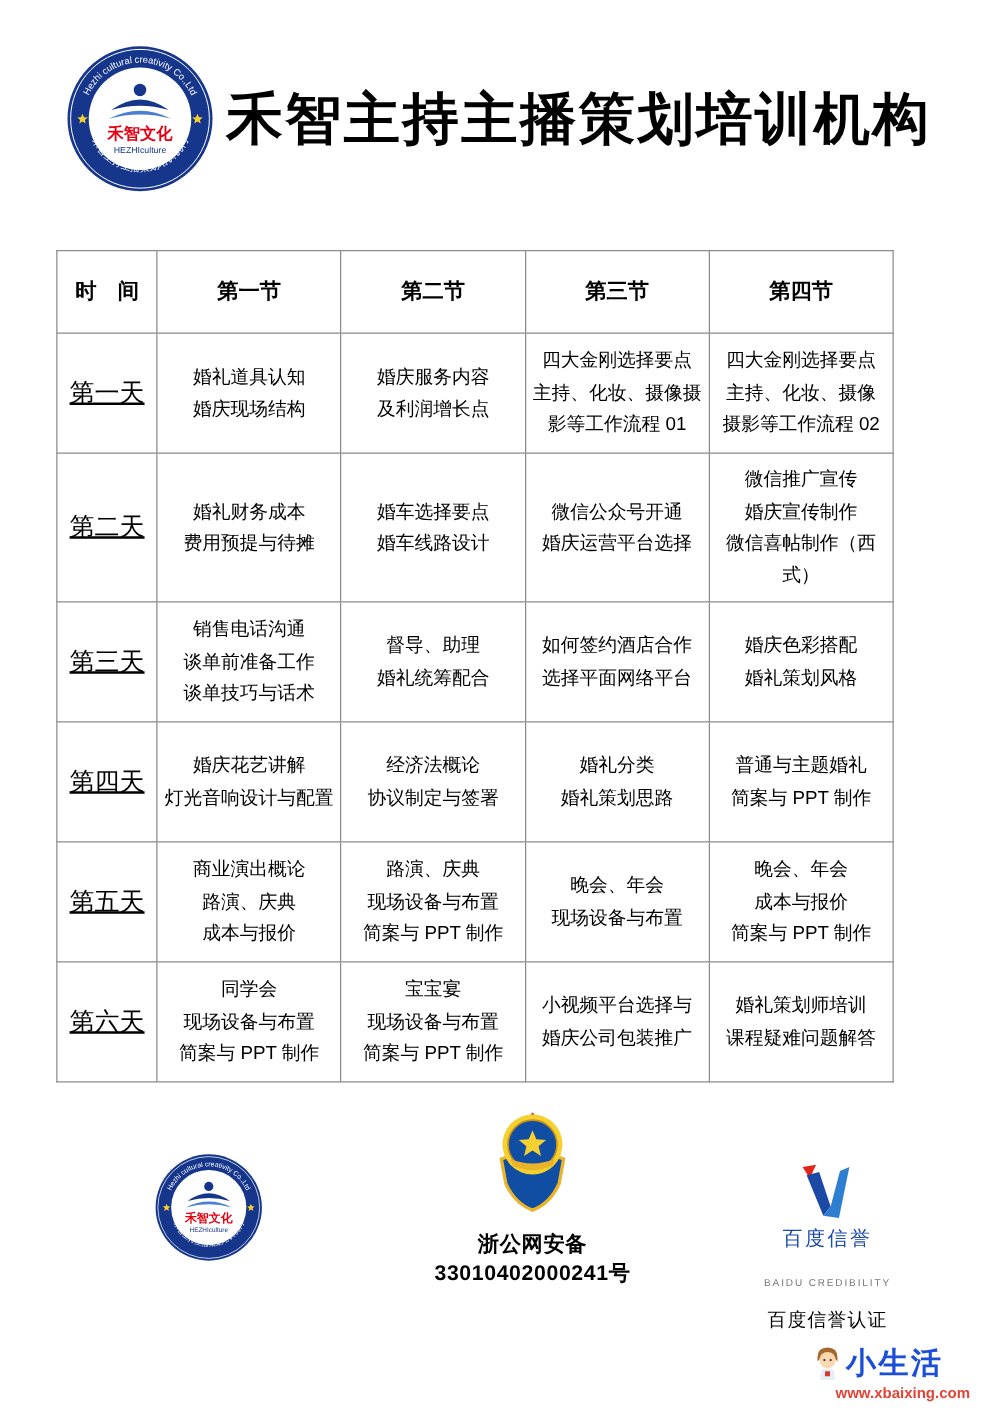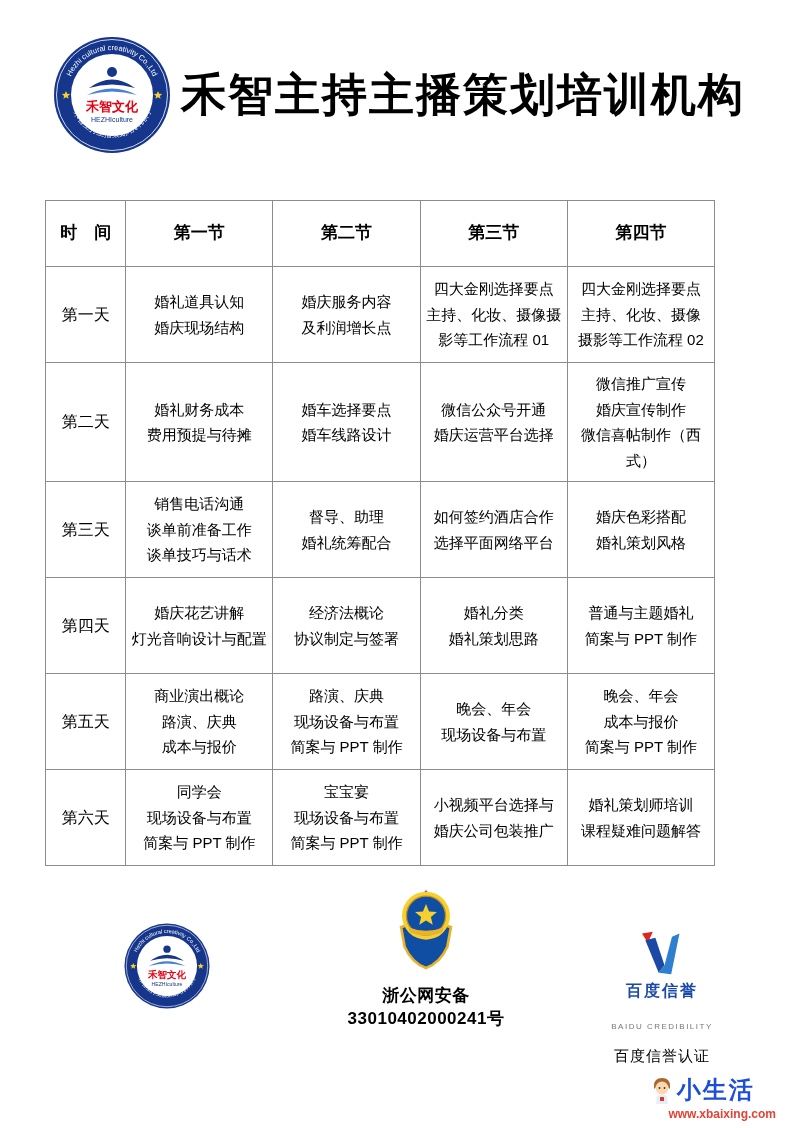--- a/index.html
+++ b/index.html
@@ -24,37 +24,37 @@
   .course-table {
     position:absolute; left:45px; top:200px; width:670px;
     border-collapse:collapse; table-layout:fixed;
   }
   .course-table th, .course-table td {
     border:1px solid #8c8c8c; text-align:center; vertical-align:middle;
     white-space:pre-line; line-height:1.7; padding:8px 4px; color:#000;
   }
   .course-table th { font-size:17px; font-weight:700; height:66px; }
   .course-table td { font-size:15px; height:96px; }
-  .course-table td.day { font-size:16px; }
+  .course-table td.day { font-size:20px;text-decoration:underline; }
 
   
   .footer-col { position:absolute; display:flex; flex-direction:column; align-items:center; text-align:center; }
   .footer-left  { left:72px;  top:922px; width:190px; }
   .footer-center{ left:328px; top:888px; width:196px; }
   .footer-right { left:582px; top:930px; width:160px; }
 
   .footer-left .logo-small { width:88px; height:88px; }
   .footer-left .logo-small svg { width:100%; height:100%; display:block; }
   .copyright { margin-top:16px; font-size:13.5px; color:#1a1a1a; }
 
   .badge-wrap svg { width:64px; height:82px; display:block; }
   .police-no { margin-top:14px; font-size:17px; font-weight:700; color:#000; letter-spacing:0.5px; }
 
   .baidu-logo svg { width:50px; height:47px; display:block; margin:0 auto; }
-  .baidu-title { margin-top:4px; font-size:16px; font-weight:700; color:#1b49a8; letter-spacing:2px; }
+  .baidu-title { margin-top:4px; font-size:16px; font-weight:400; color:#1b49a8; letter-spacing:2px; }
   .baidu-sub   { margin-top:20px; font-size:8px; color:#777; letter-spacing:1.5px; }
   .baidu-cap   { margin-top:16px; font-size:15px; color:#000; letter-spacing:1px; }
 
   
   .watermark { position:absolute; top:1074px; right:24px; text-align:center; }
   .wm-row { display:flex; align-items:flex-end; justify-content:center; gap:3px; }
   .wm-row svg { width:24px; height:30px; display:block; }
   .wm-site { font-size:24px; font-weight:700; color:#1d4ed8; letter-spacing:2px; }
   .wm-url  { margin-top:1px; font-size:12px; color:#e34234; font-weight:700;margin-left:40px; }
 </style>

